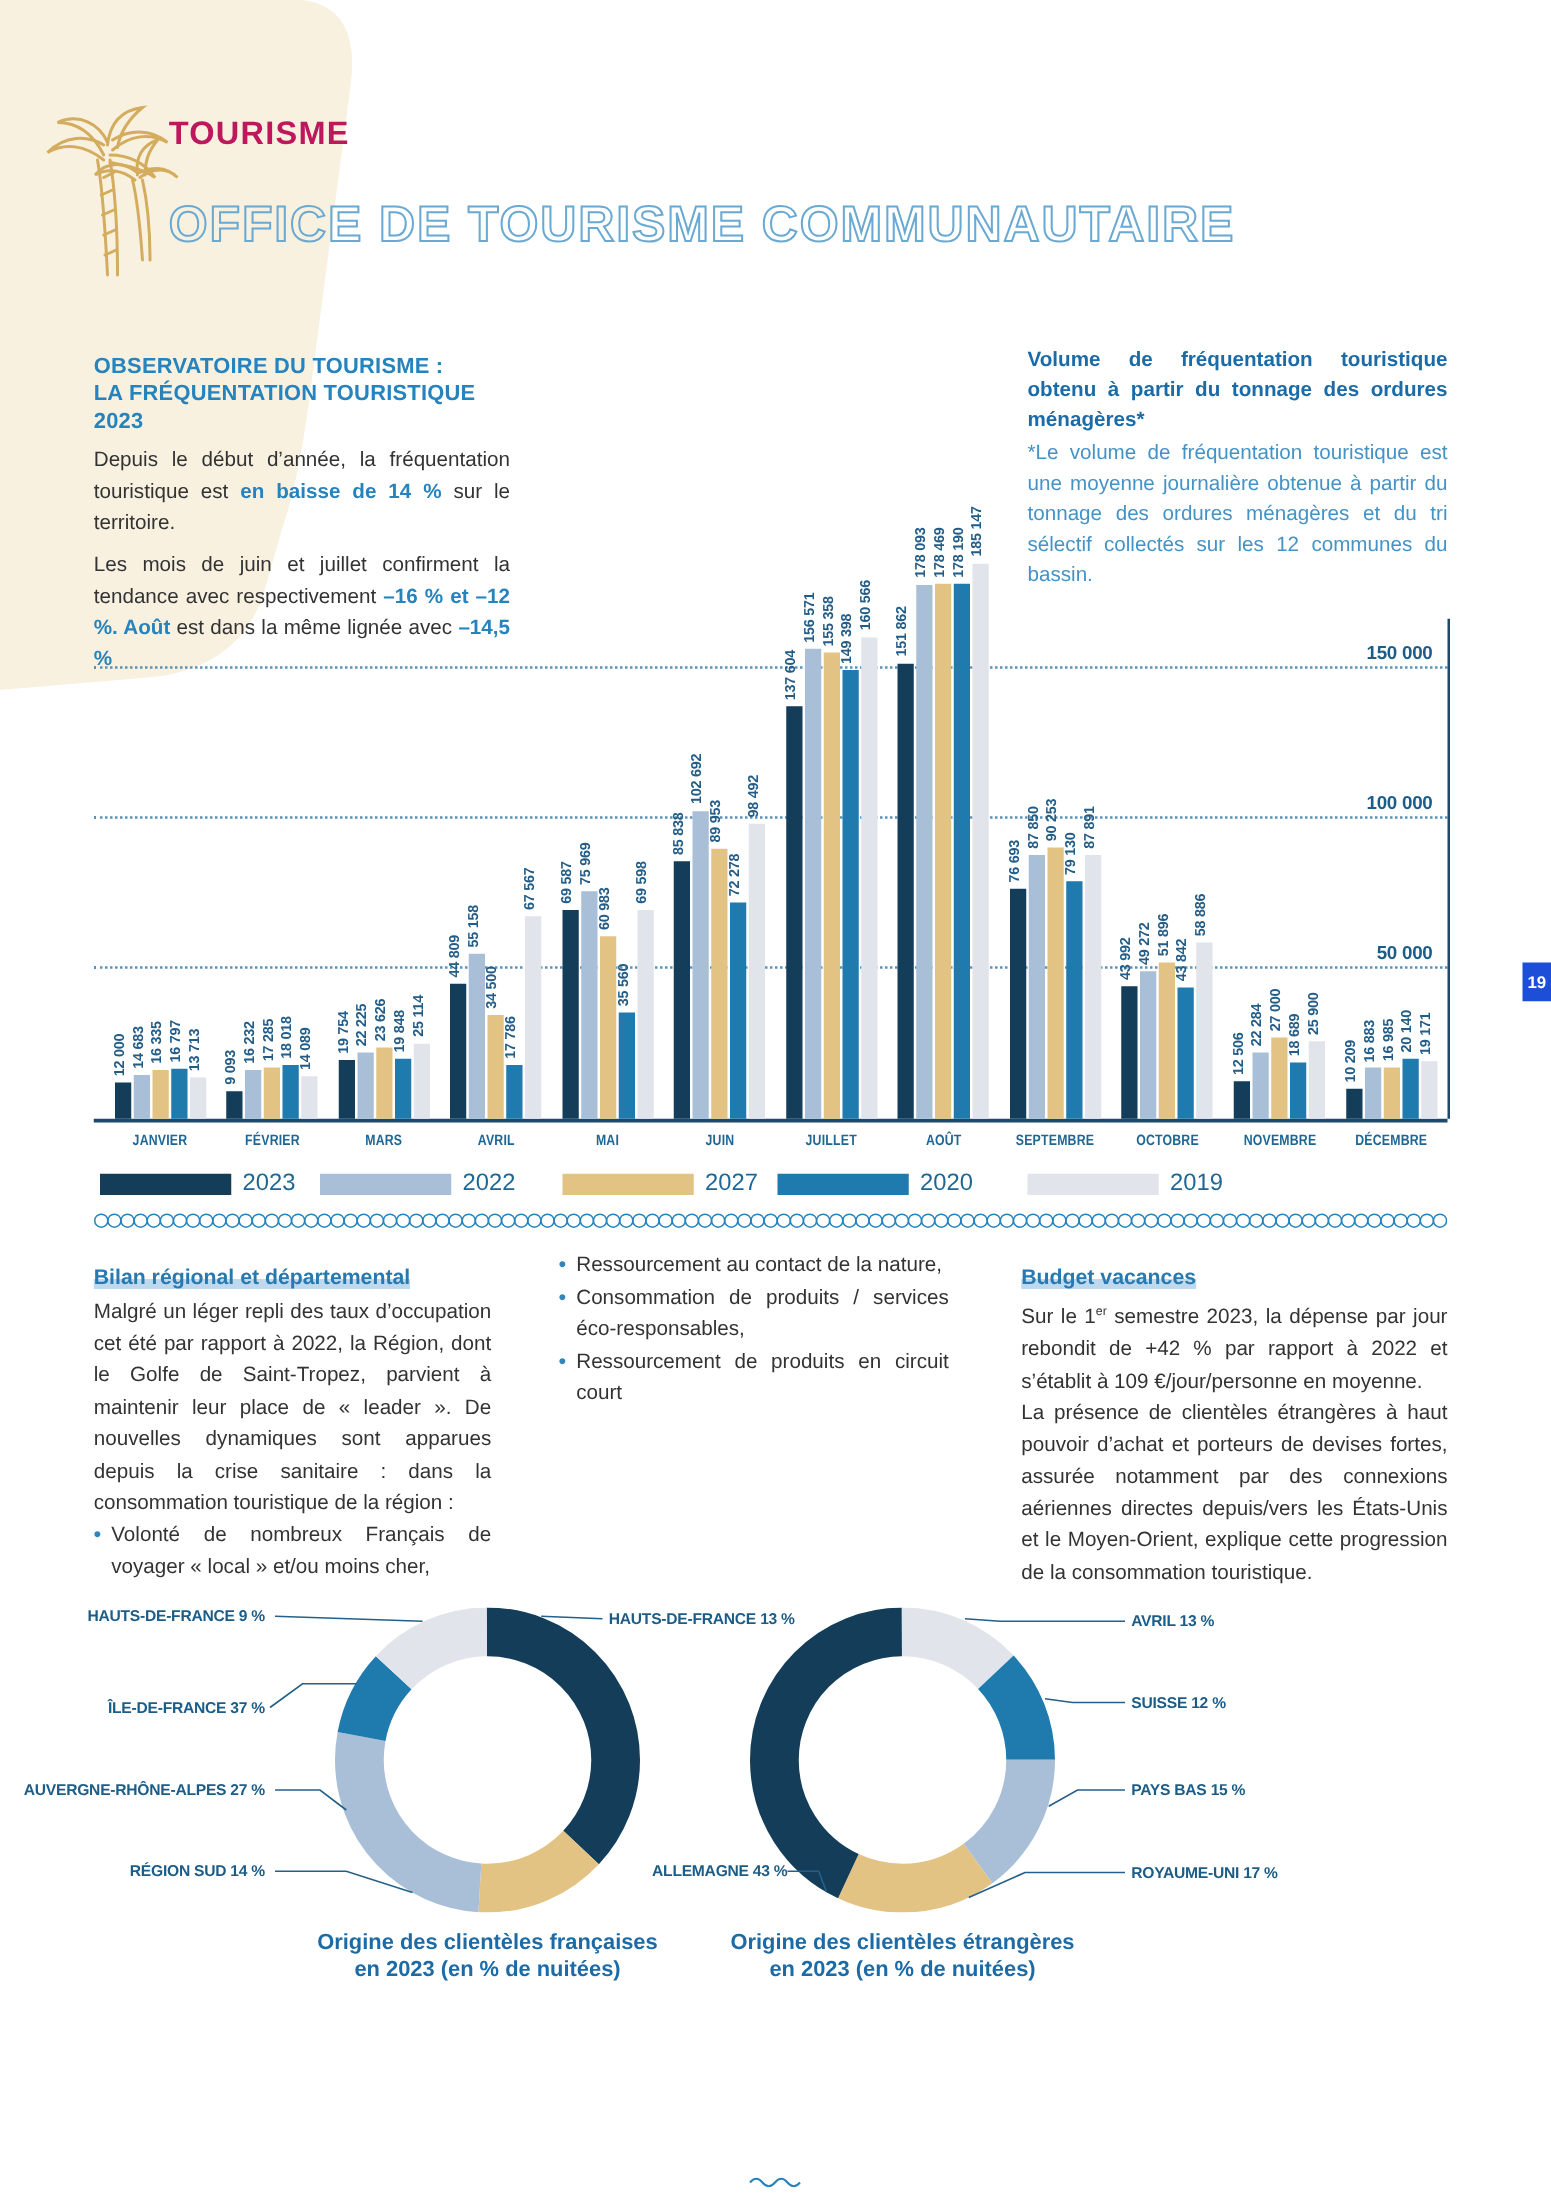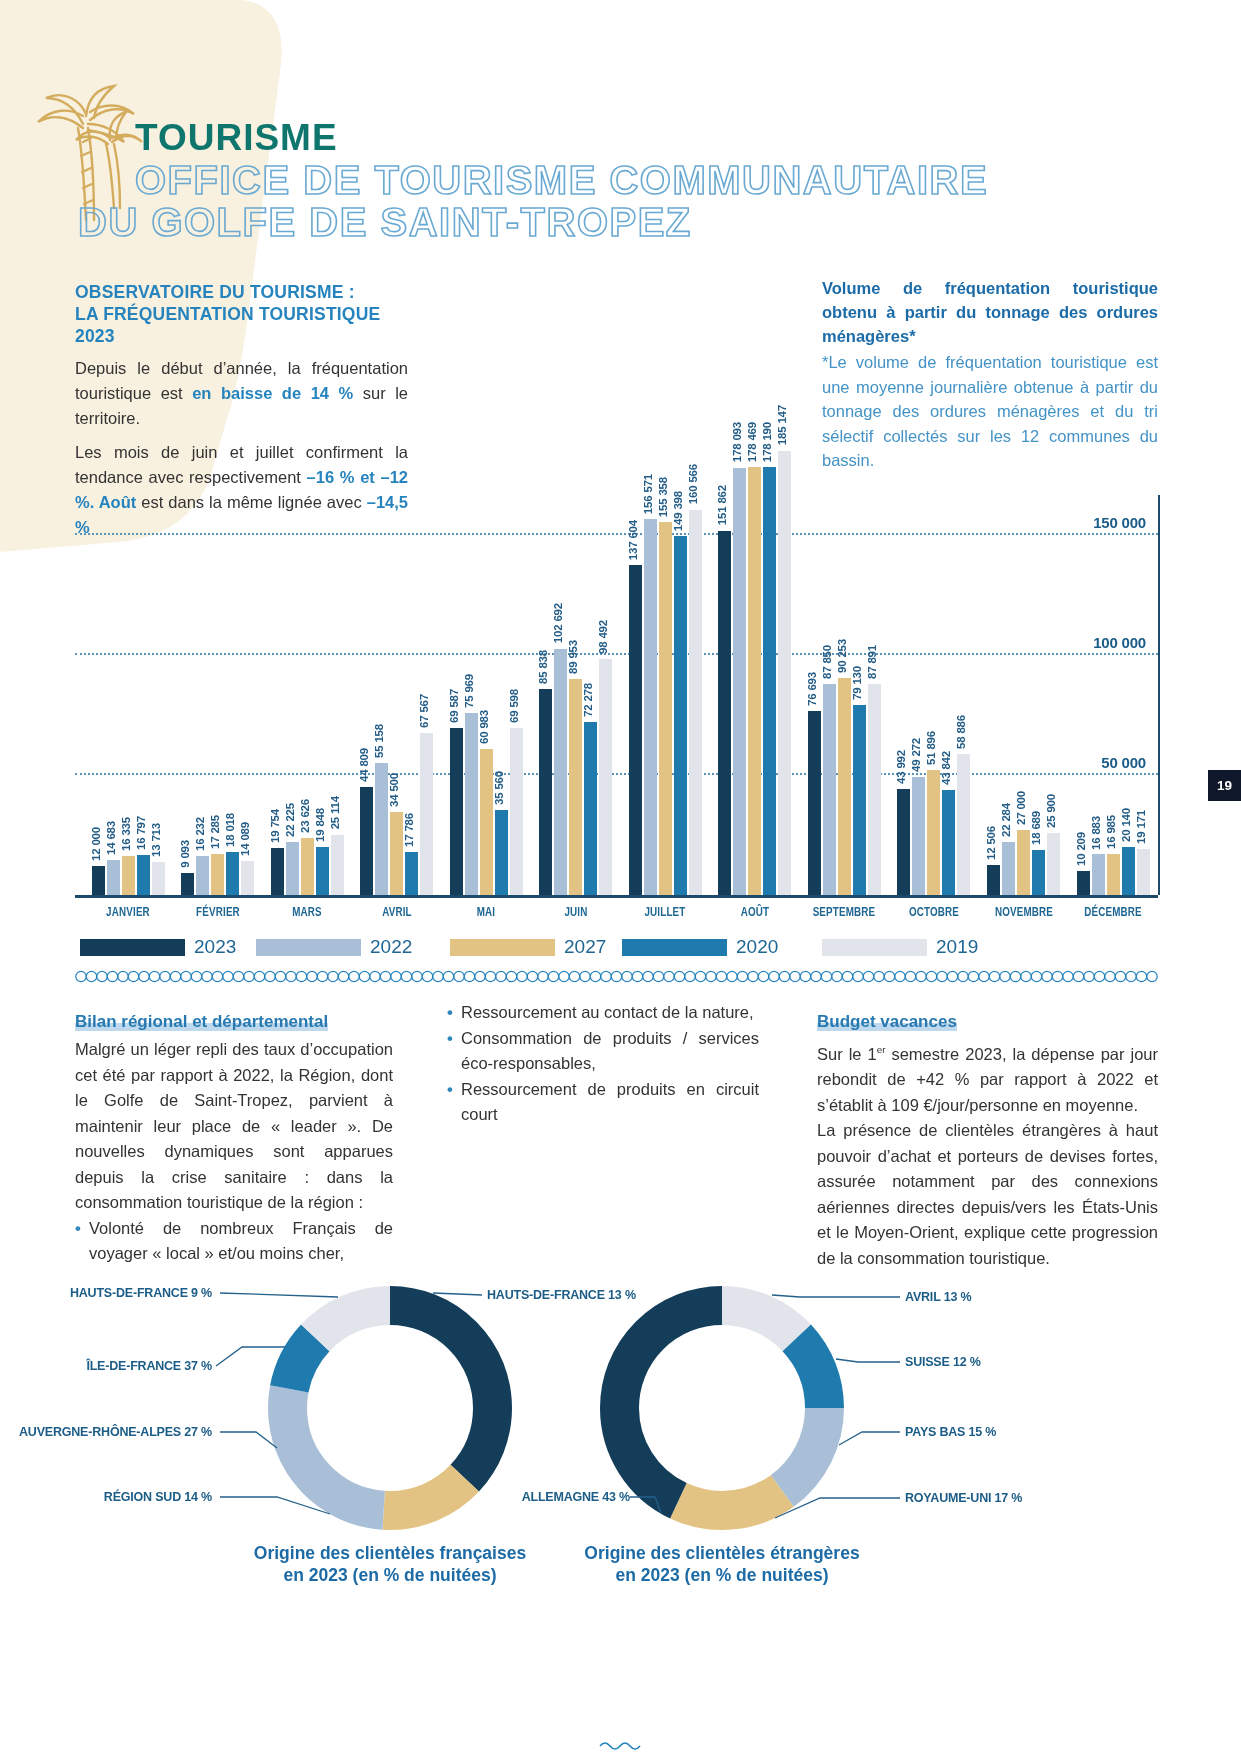--- a/index.html
+++ b/index.html
@@ -3,21 +3,21 @@
 <meta charset="utf-8">
 <style>
   * { margin:0; padding:0; box-sizing:border-box; }
   body { background:#ffffff; font-family:"Liberation Sans", sans-serif; }
   .page { position:relative; width:1241px; height:1754px; background:#fff; overflow:hidden; }
 
   
   .blob { position:absolute; left:0; top:0; }
 
   
-  .kicker { position:absolute; left:135px; top:117px; font-size:37px; font-weight:700; color:#0f766e; letter-spacing:1px; }
+  .kicker { position:absolute; left:135px; top:91px; font-size:26px; font-weight:700; color:#be185d; letter-spacing:1px; }
   .outline-title { position:absolute; font-size:40px; font-weight:700; letter-spacing:1.5px; color:transparent;
       -webkit-text-stroke:1.6px #6aa9d2; }
   .ot1 { left:135px; top:158px; }
   .ot2 { left:78px;  top:200px; }
 
   
   .intro-left  { position:absolute; left:75px;  top:281px; width:333px; }
   .intro-left h2 { font-size:17.5px; line-height:22px; font-weight:700; color:#2583bd; letter-spacing:.2px; }
   .intro-left p { margin-top:9px; font-size:16.5px; line-height:25px; color:#333; text-align:justify; }
   .hl-span { color:#2583bd; font-weight:700; }
@@ -65,21 +65,21 @@
   .dsvg-left  { left:268px; top:16px; }
   .dsvg-right { left:600px; top:16px; }
   .callouts { position:absolute; left:0; top:0; }
   .dlabel { position:absolute; font-size:12.5px; font-weight:600; color:#1c5d88; letter-spacing:-.2px; white-space:nowrap; }
   .dlabel b { font-weight:800; }
   .dl-r { text-align:right; }
   .donut-title { position:absolute; width:324px; text-align:center; font-size:17.5px; font-weight:700;
                  color:#1c6ba6; line-height:22px; top:272px; }
   .dt-left { left:228px; } .dt-right { left:560px; }
 
-  .page-badge { position:absolute; right:0; top:770px; width:33px; height:31px; background:#0f172a;
+  .page-badge { position:absolute; right:0; top:770px; width:23px; height:31px; background:#1d4ed8;
       color:#fff; font-size:13.5px; font-weight:600; display:flex; align-items:center; justify-content:center; }
   .footer-wave { position:absolute; left:598px; top:1738px; }
 </style>
 </head>
 <body>
 
 <div class="page">
 
   <svg class="blob" width="400" height="580">
     <path d="M0,0 L242,0 Q290,6 280,72 L250,300 Q240,382 226,422 L210,478 Q188,536 118,542 L0,552 Z" fill="#f9f1e0"></path>
@@ -98,21 +98,20 @@
       <path d="M86,128 C84,100 82,80 78,64"></path>
       <path d="M92,128 C92,102 90,82 86,64"></path>
       <path d="M80,64 C70,56 58,54 48,60 C58,48 72,50 82,58"></path>
       <path d="M82,60 C80,46 86,36 98,32 C90,42 88,50 88,60"></path>
       <path d="M84,62 C94,54 106,54 114,62 C104,52 92,54 84,58"></path>
     </g>
   </svg>
 
   <div class="kicker">TOURISME</div>
   <div class="outline-title ot1">OFFICE DE TOURISME COMMUNAUTAIRE</div>
-  <div class="outline-title ot2">DU GOLFE DE SAINT-TROPEZ</div>
 
   <div class="intro-left">
     <h2><span>OBSERVATOIRE DU TOURISME :</span><br>
         <span>LA FRÉQUENTATION TOURISTIQUE</span><br>
         <span>2023</span></h2>
     <p><span>Depuis le début d’année, la fréquentation touristique est </span><span class="hl-span">en baisse de 14 %</span><span> sur le territoire.</span></p>
     <p><span>Les mois de juin et juillet confirment la tendance avec respectivement </span><span class="hl-span">–16 % et –12 %. Août</span><span> est dans la même lignée avec </span><span class="hl-span">–14,5 %</span></p>
   </div>
 
   <div class="intro-right">

